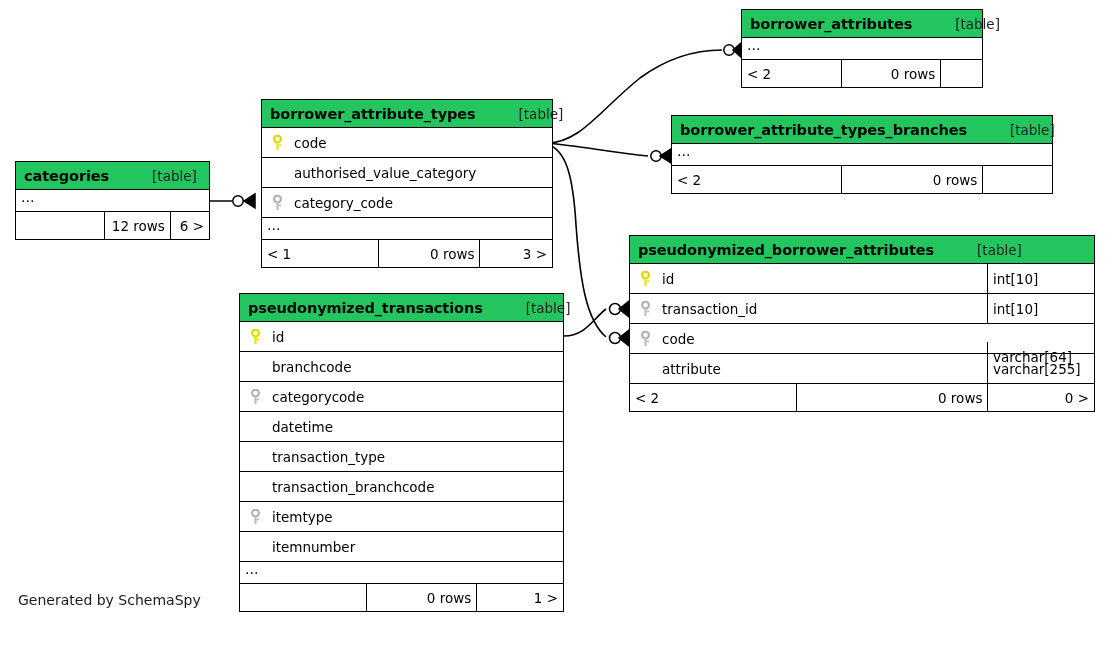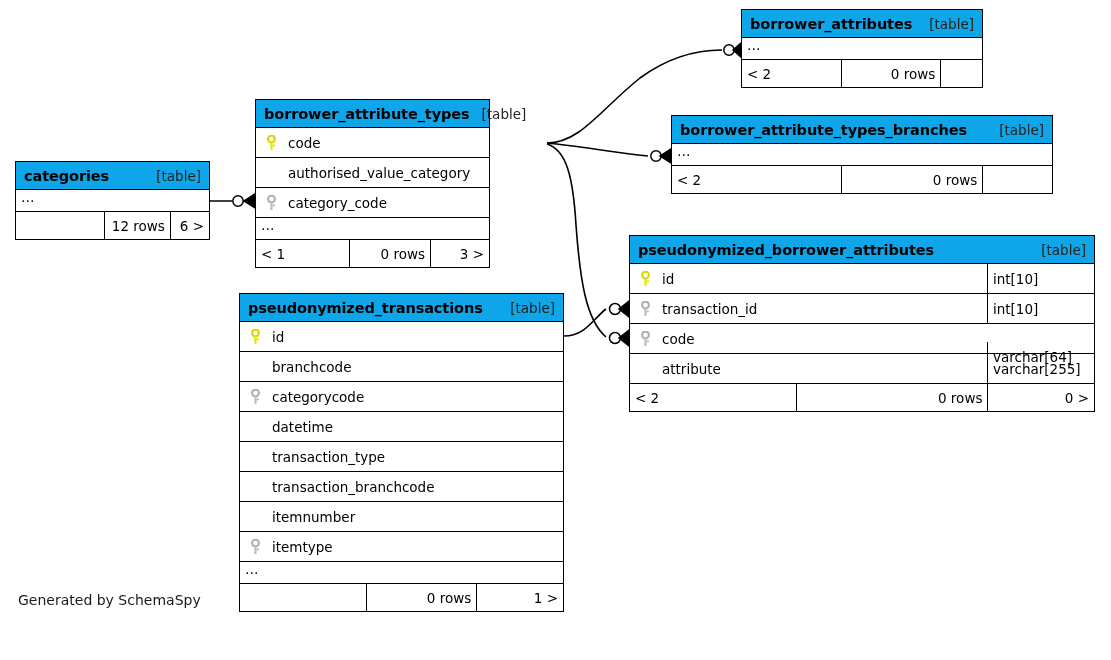--- a/index.html
+++ b/index.html
@@ -29,29 +29,29 @@
     pointer-events: none;
   }
   .table-box {
     position: absolute;
     border: 1px solid #000000;
     background: #ffffff;
     box-sizing: border-box;
     z-index: 5;
   }
   .tbl-header {
-    background: #0ea5e9;
+    background: #22c55e;
     border-bottom: 1px solid #000000;
     box-sizing: border-box;
     display: flex;
     align-items: center;
-    justify-content: space-between;
     padding: 0 8px;
     height: 28px;
     white-space: nowrap;
+    gap: 31px;
   }
   .tbl-name {
     font-weight: bold;
     font-size: 14.5px;
     letter-spacing: -0.1px;
   }
   .tbl-tag {
     font-size: 13.5px;
     color: #222222;
     padding-left: 12px;
@@ -175,21 +175,21 @@
         </div>
         <div class="ellipsis-row">
           <span>…</span>
         </div>
         <div class="footer-row">
           <div class="fcell left" style="width: 50px;"></div>
           <div class="fcell mid" style="width: 70px; margin-left: 40px;">12 rows</div>
           <div class="fcell right" style="width: 41px; flex: 1 1 auto;">6 &gt;</div>
         </div>
       </div>
-      <div class="table-box" style="left: 255px; top: 99px; width: 235px;">
+      <div class="table-box" style="left: 261px; top: 99px; width: 292px;">
         <div class="tbl-header">
           <span class="tbl-name">borrower_attribute_types</span>
           <span class="tbl-tag">[table]</span>
         </div>
         <div class="tbl-row">
           <div class="row-left">
             <span class="keyslot">
               <svg class="keyicon" width="11" height="16" viewBox="0 0 11 16">
                 <circle cx="5.5" cy="4" r="3.4" fill="none" stroke="#d9d900" stroke-width="2.2"></circle>
                 <rect x="4.4" y="6.5" width="2.2" height="8.5" fill="#e6e600"></rect>
@@ -359,34 +359,34 @@
           </div>
         </div>
         <div class="tbl-row">
           <div class="row-left">
             <span class="keyslot"></span>
             <span class="col-name">transaction_branchcode</span>
           </div>
         </div>
         <div class="tbl-row">
           <div class="row-left">
+            <span class="keyslot">
+              <svg class="keyicon" width="11" height="16" viewBox="0 0 11 16">
+                <circle cx="5.5" cy="4" r="3.4" fill="none" stroke="#b3b3b3" stroke-width="2.2"></circle>
+                <rect x="4.4" y="6.5" width="2.2" height="8.5" fill="#bfbfbf"></rect>
+                <rect x="6.6" y="9.5" width="2.4" height="1.9" fill="#bfbfbf"></rect>
+              </svg>
+            </span>
+            <span class="col-name">itemtype</span>
+          </div>
+        </div>
+        <div class="tbl-row">
+          <div class="row-left">
             <span class="keyslot"></span>
             <span class="col-name">itemnumber</span>
-          </div>
-        </div>
-        <div class="tbl-row">
-          <div class="row-left">
-            <span class="keyslot">
-              <svg class="keyicon" width="11" height="16" viewBox="0 0 11 16">
-                <circle cx="5.5" cy="4" r="3.4" fill="none" stroke="#b3b3b3" stroke-width="2.2"></circle>
-                <rect x="4.4" y="6.5" width="2.2" height="8.5" fill="#bfbfbf"></rect>
-                <rect x="6.6" y="9.5" width="2.4" height="1.9" fill="#bfbfbf"></rect>
-              </svg>
-            </span>
-            <span class="col-name">itemtype</span>
           </div>
         </div>
         <div class="ellipsis-row">
           <span>…</span>
         </div>
         <div class="footer-row">
           <div class="fcell left" style="width: 126px;"></div>
           <div class="fcell mid" style="width: 111px;">0 rows</div>
           <div class="fcell right" style="width: 87px; flex: 1 1 auto;">1 &gt;</div>
         </div>

